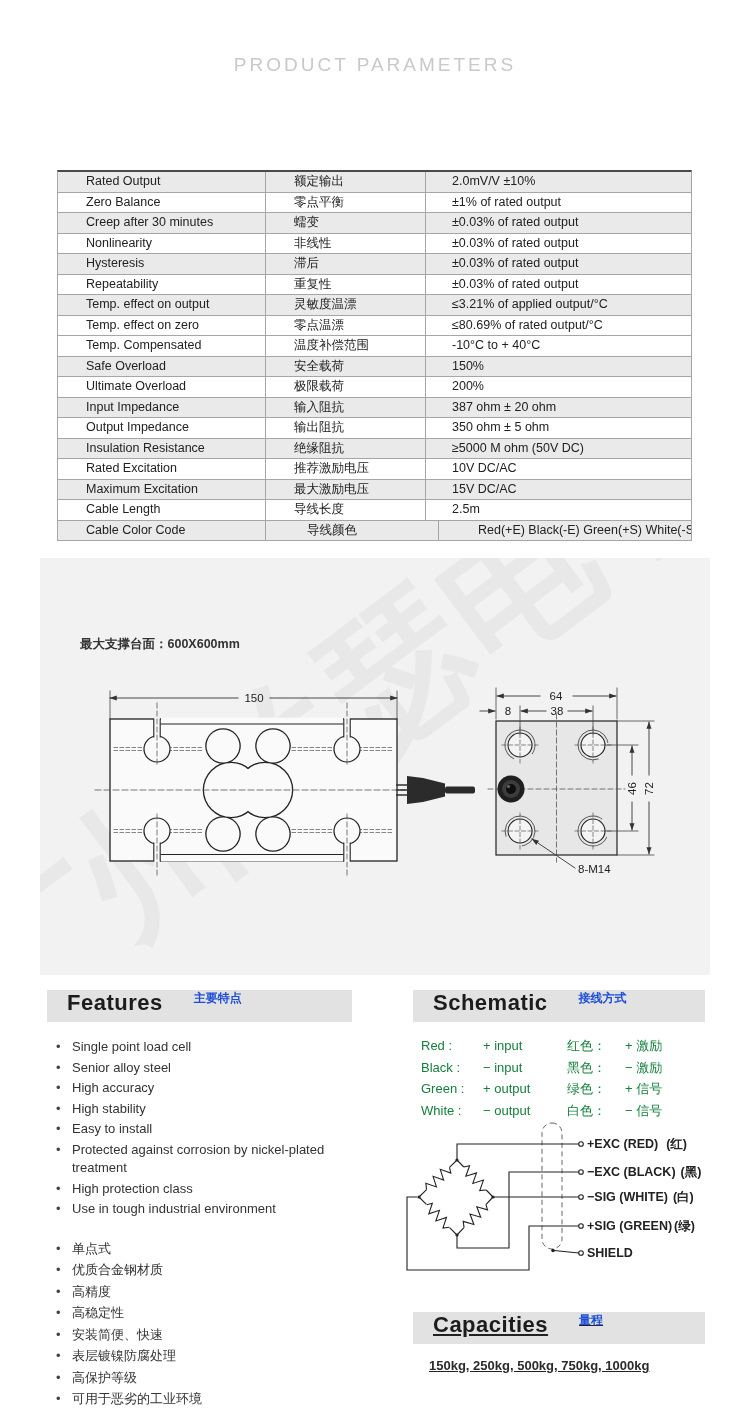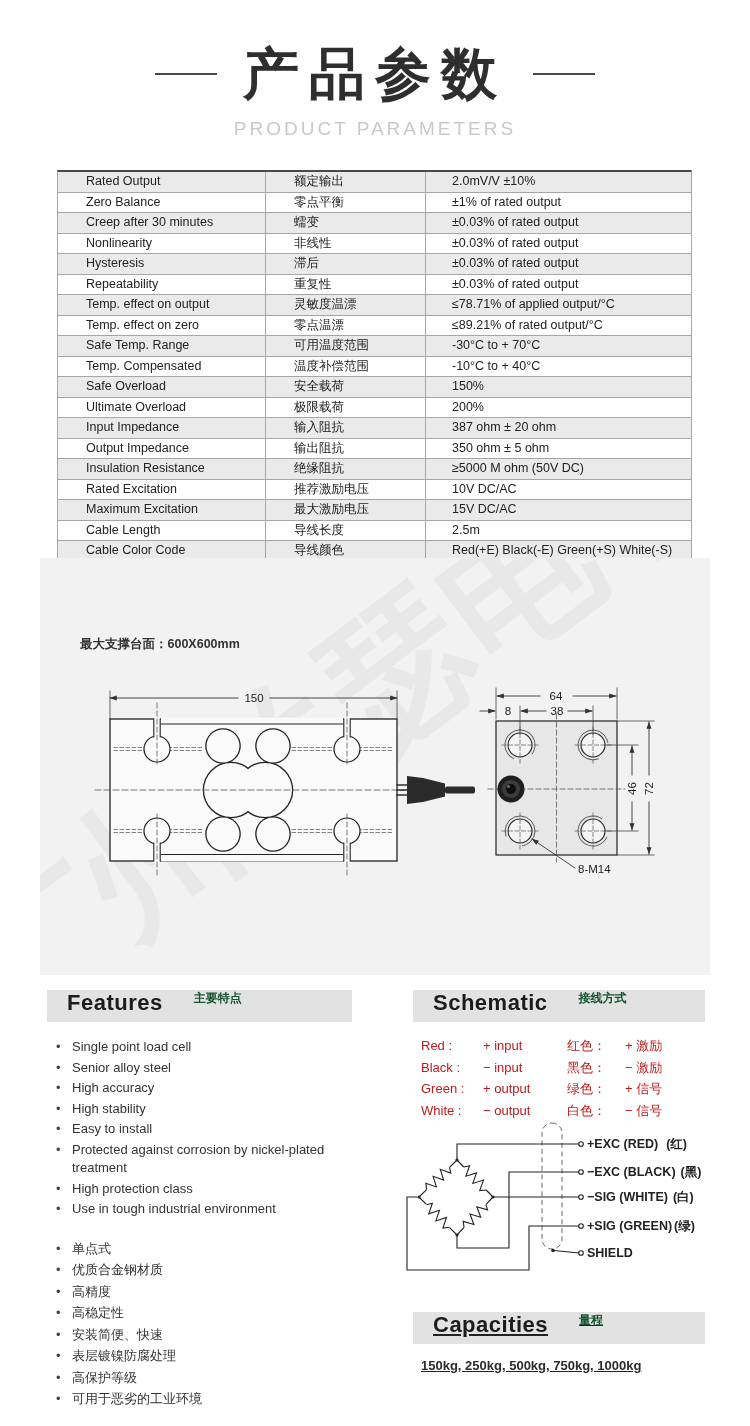--- a/index.html
+++ b/index.html
@@ -12,64 +12,59 @@
   .title-block{position:absolute;top:42px;left:0;width:750px;text-align:center;}
   .title-row{display:flex;align-items:center;justify-content:center;gap:26px;}
   .title-line{width:62px;height:2px;background:#4a4a4a;}
   .title-cn{font-size:56px;font-weight:bold;color:#2e2e2e;letter-spacing:10px;line-height:64px;white-space:nowrap;}
   .title-en{margin-top:12px;font-size:19px;color:#c9c9c9;letter-spacing:3px;}
   
   .spec-table{position:absolute;left:57px;top:170px;width:635px;box-sizing:border-box;
     border:1px solid #a6a6a6;border-top:2px solid #4a4a4a;background:#bef264;}
   .tr{display:flex;height:19.5px;line-height:19.5px;font-size:12.5px;color:#222;
     border-bottom:1px solid #a6a6a6;background:#ffffff;}
-  .tr:last-child{border-bottom:none;}
+  .tr:last-child{border-bottom:none;gap:13px;}
   .tr.odd{background:#eaeaea;}
   .td{box-sizing:border-box;white-space:nowrap;overflow:hidden;}
   .c1{width:208px;padding-left:28px;border-right:1px solid #a6a6a6;}
   .c2{width:160px;padding-left:28px;border-right:1px solid #a6a6a6;}
   .c3{flex:1;padding-left:26px;}
   
   .panel{position:absolute;left:40px;top:558px;width:670px;height:417px;background:#f2f2f2;overflow:hidden;}
   .note{position:absolute;left:40px;top:33px;font-size:12.5px;font-weight:bold;color:#333;margin-top:45px;}
   .watermark{position:absolute;left:-60px;top:330px;font-size:150px;font-weight:bold;
     color:rgba(50,50,50,0.05);white-space:nowrap;transform:rotate(-37deg);transform-origin:0 50%;}
   svg.drawings{position:absolute;left:0;top:108px;}
   
   .sec-bar{height:32px;background:#e2e2e2;display:flex;align-items:flex-start;padding-left:20px;gap:16px;}
   .sec-title{font-size:22px;font-weight:bold;color:#1c1c1c;letter-spacing:0.5px;}
-  .sec-sub{margin-left:15px;font-size:12px;font-weight:bold;color:#14532d;}
+  .sec-sub{margin-left:15px;font-size:12px;font-weight:bold;color:#1d4ed8;}
   .features-col{position:absolute;left:47px;top:990px;width:305px;}
   .feat-list{margin-top:16px;}
   .feat-item{position:relative;padding-left:25px;font-size:13px;color:#333;line-height:18.5px;margin-bottom:2px;max-width:255px;}
   .feat-item::before{content:"\2022";position:absolute;left:9px;color:#444;}
   .feat-list.cn{margin-top:20px;}
   .feat-list.cn .feat-item{line-height:19px;margin-bottom:2.5px;}
   .schem-col{position:absolute;left:413px;top:990px;width:292px;height:322px;}
   .wiring{margin-top:13px;padding-left:8px;}
-  .wiring-row{display:flex;height:21.5px;line-height:21.5px;font-size:13px;color:#b91c1c;}
+  .wiring-row{display:flex;height:21.5px;line-height:21.5px;font-size:13px;color:#15803d;}
   .w-en-label{width:62px;}
   .w-en-val{width:78px;}
   .w-cn-label{width:58px;margin-left:6px;}
   .w-cn-val{flex:1;}
   svg.bridge{position:absolute;left:-23px;top:125px;}
   .cap-col{position:absolute;left:413px;top:1312px;width:292px;text-decoration:underline;}
-  .cap-values{margin-top:14px;padding-left:8px;font-size:13px;font-weight:bold;color:#2b2b2b;}
+  .cap-values{margin-top:14px;padding-left:8px;font-size:13px;font-weight:bold;color:#2b2b2b;margin-left:8px;}
   
   svg text{font-family:"Liberation Sans","DejaVu Sans",sans-serif;fill:#222;}
 </style>
 </head>
 <body>
 
 <div class="title-block">
-  <div class="title-row">
-    <div class="title-line"></div>
-    <div class="title-cn">产品参数</div>
-    <div class="title-line"></div>
-  </div>
   <div class="title-en">PRODUCT PARAMETERS</div>
 </div>
 
 <div class="spec-table">
   <div class="tr odd">
       <div class="td c1">Rated Output</div>
       <div class="td c2">额定输出</div>
       <div class="td c3">2.0mV/V ±10%</div>
     </div>
   <div class="tr">
@@ -93,31 +88,26 @@
       <div class="td c3">±0.03% of rated output</div>
     </div>
   <div class="tr">
       <div class="td c1">Repeatability</div>
       <div class="td c2">重复性</div>
       <div class="td c3">±0.03% of rated output</div>
     </div>
   <div class="tr odd">
       <div class="td c1">Temp. effect on output</div>
       <div class="td c2">灵敏度温漂</div>
-      <div class="td c3">≤78.71% of applied output/°C</div>
+      <div class="td c3">≤3.21% of applied output/°C</div>
     </div>
   <div class="tr">
       <div class="td c1">Temp. effect on zero</div>
       <div class="td c2">零点温漂</div>
-      <div class="td c3">≤89.21% of rated output/°C</div>
-    </div>
-  <div class="tr odd">
-      <div class="td c1">Safe Temp. Range</div>
-      <div class="td c2">可用温度范围</div>
-      <div class="td c3">-30°C to + 70°C</div>
+      <div class="td c3">≤80.69% of rated output/°C</div>
     </div>
   <div class="tr">
       <div class="td c1">Temp. Compensated</div>
       <div class="td c2">温度补偿范围</div>
       <div class="td c3">-10°C to + 40°C</div>
     </div>
   <div class="tr odd">
       <div class="td c1">Safe Overload</div>
       <div class="td c2">安全载荷</div>
       <div class="td c3">150%</div>

